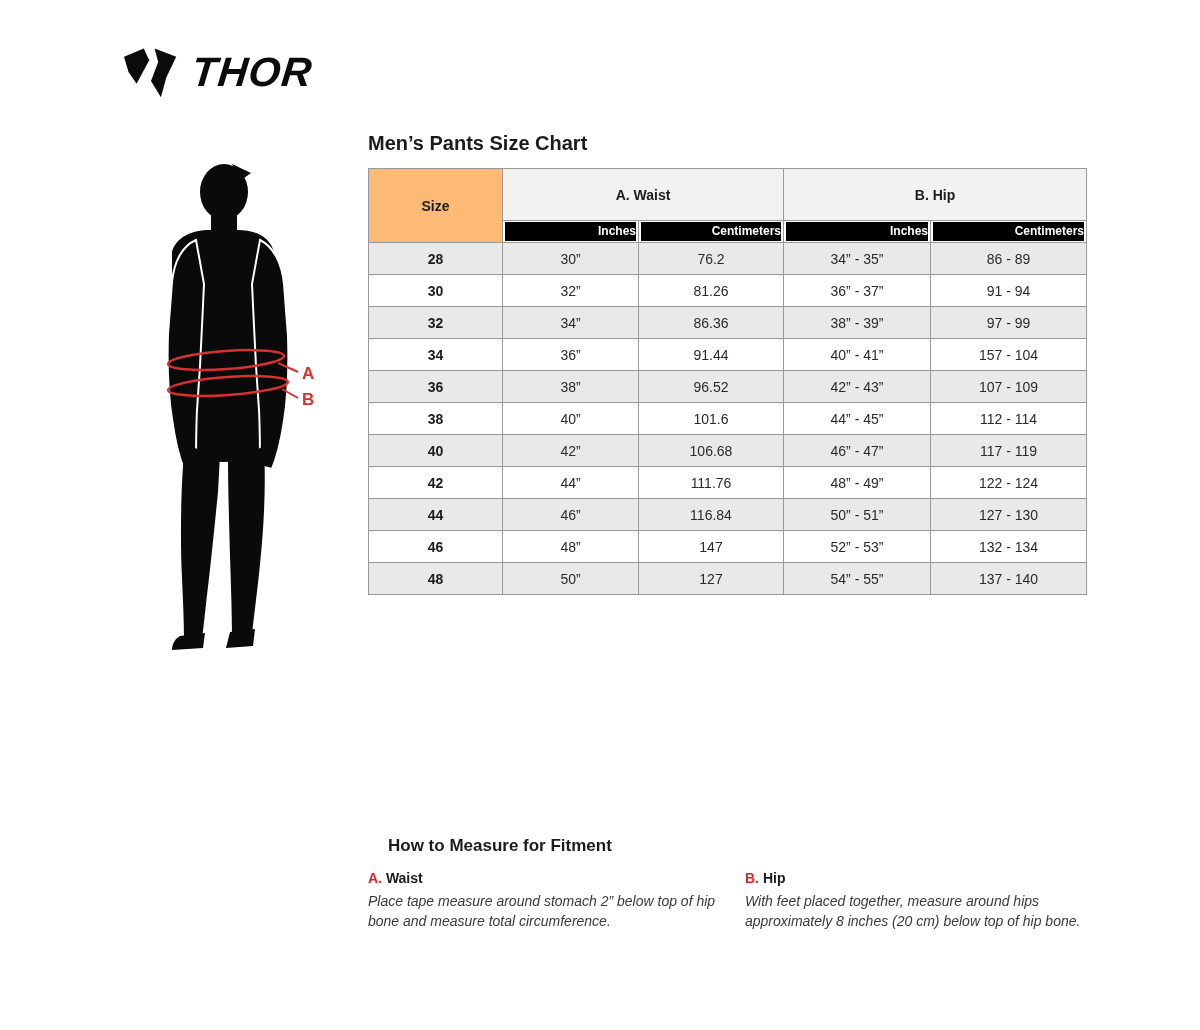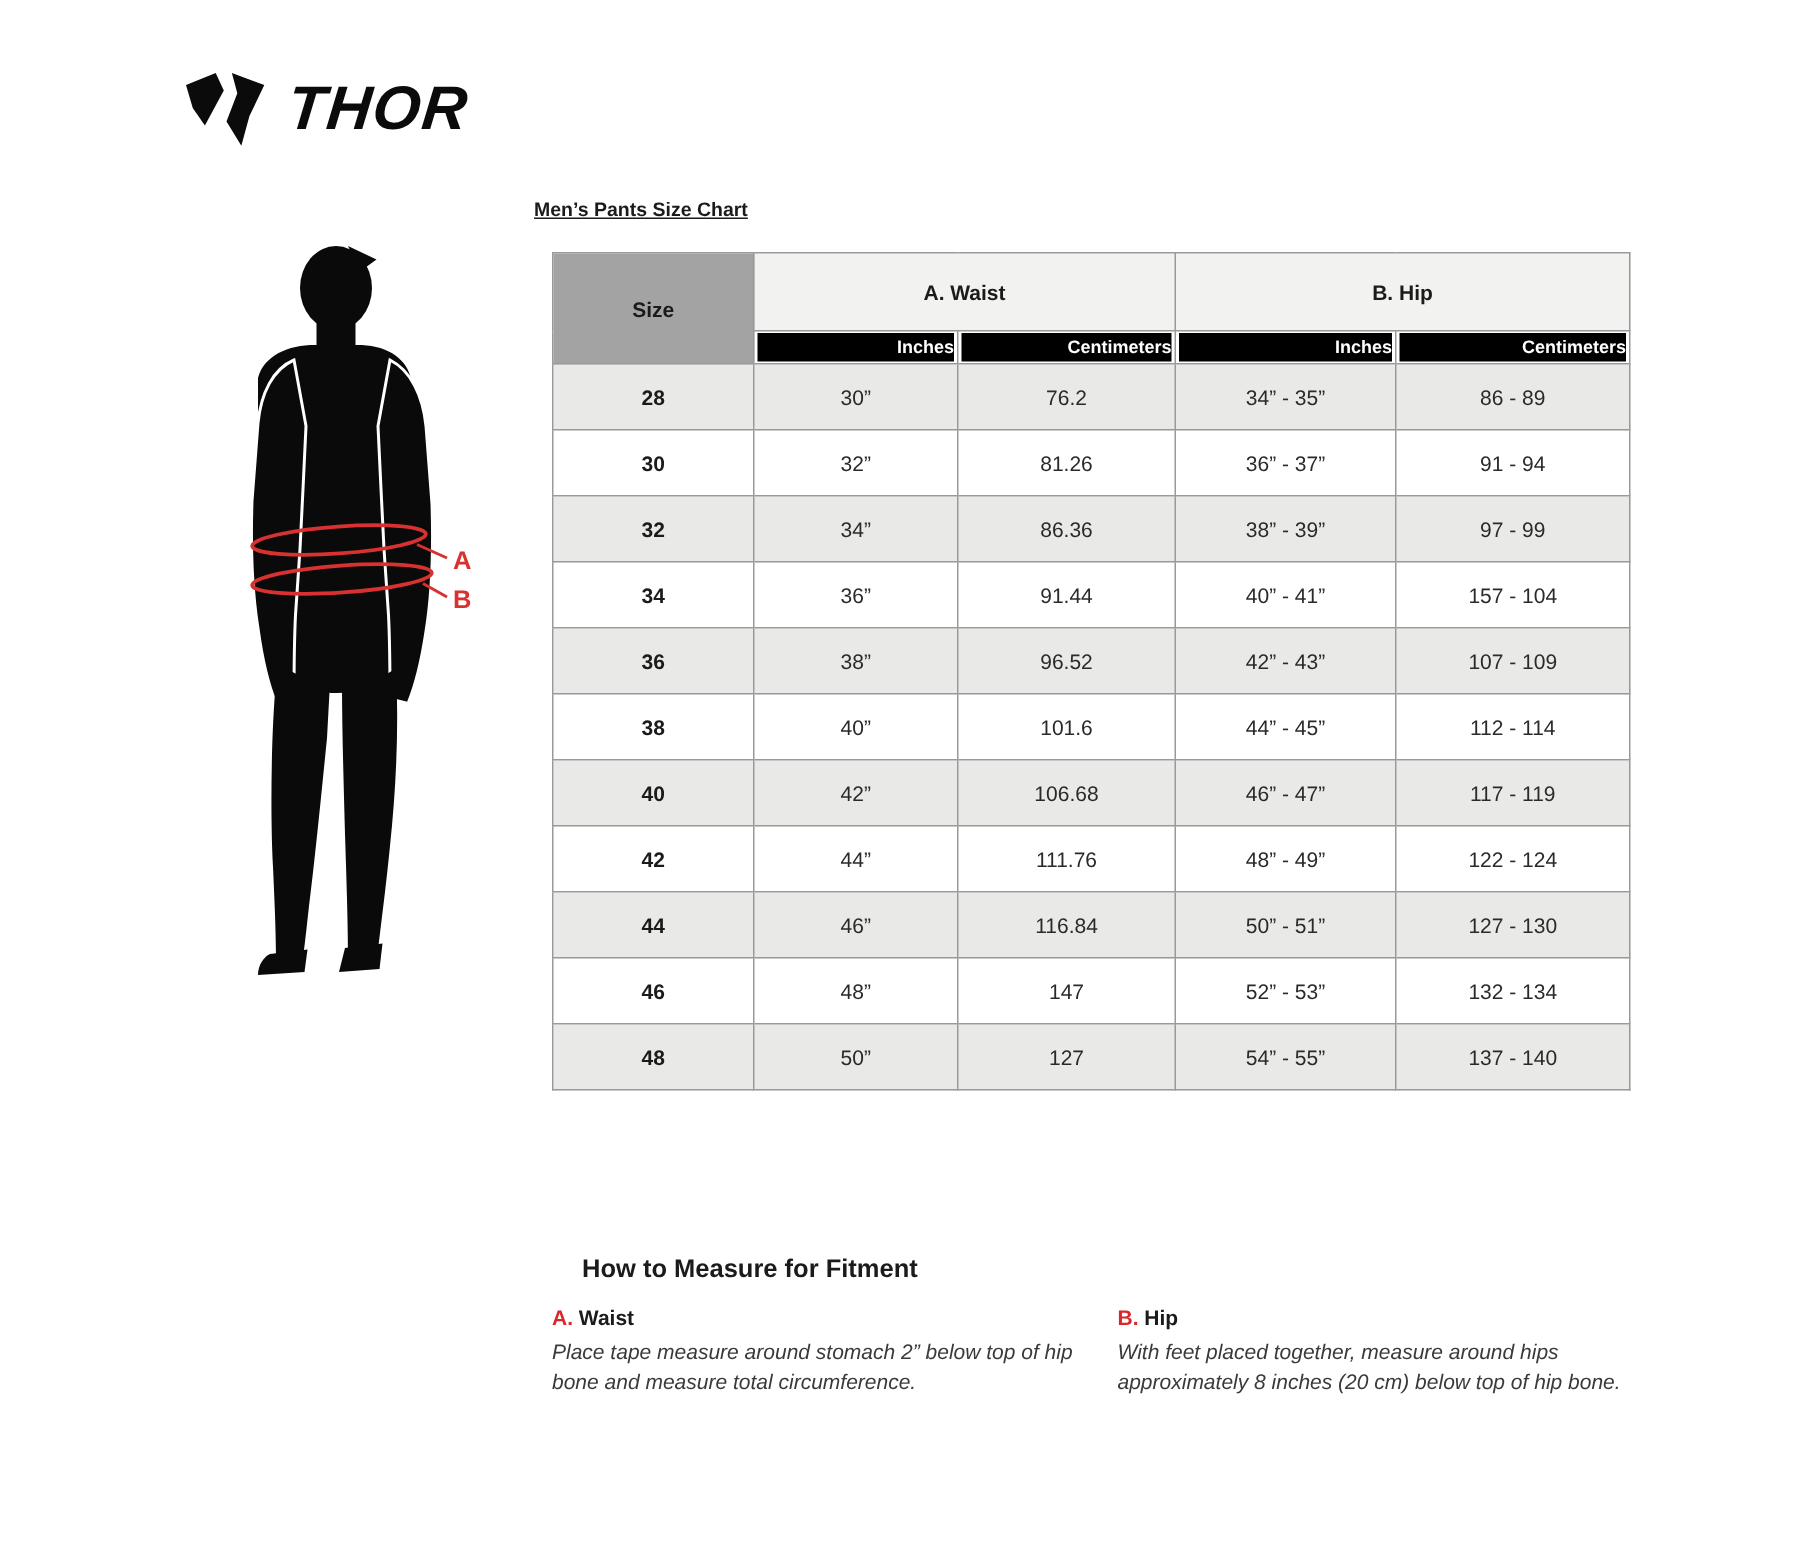--- a/index.html
+++ b/index.html
@@ -14,32 +14,32 @@
                color:#0b0b0b; transform:skewX(-6deg); }
 
   
   .figure-wrap { position:absolute; left:148px; top:156px; width:200px; height:500px; }
   .figure-wrap svg { display:block; width:100%; height:100%; }
   .tape { fill:none; stroke:#d93030; stroke-width:2.5; }
   .leader { stroke:#d93030; stroke-width:2; }
   .tape-label { fill:#d93030; font-weight:bold; font-size:17px; font-family:"Liberation Sans",sans-serif; }
 
   
-  .chart-title { position:absolute; left:356px; top:132px; font-size:13px; font-weight:bold; color:#1b1b1b;text-decoration:underline; }
+  .chart-title { position:absolute; left:368px; top:132px; font-size:20px; font-weight:bold; color:#1b1b1b; }
 
   
   .size-table { position:absolute; left:368px; top:168px; width:718px;
                 border-collapse:collapse; table-layout:fixed; }
   .size-table th, .size-table td { border:1px solid #999; text-align:center; vertical-align:middle; }
-  th.size-h { background:#a3a3a3; font-size:14px; font-weight:bold; color:#1b1b1b; }
+  th.size-h { background:#fdba74; font-size:14px; font-weight:bold; color:#1b1b1b; }
   th.group-h { background:#f2f2f1; font-size:14px; font-weight:bold; color:#1b1b1b; height:52px; }
   tr.h2 th { background:#fff; height:22px; padding:0; border-top:none;text-align:right; }
   .sub-bar { background:#000; color:#fff; font-size:12px; font-weight:bold;
              height:19px; line-height:19px; margin:0 2px; }
-  .size-table td { height:44px; font-size:14px; color:#2a2a2a; background:#fff; }
+  .size-table td { height:32px; font-size:14px; color:#2a2a2a; background:#fff; }
   .size-table tbody tr:nth-child(odd) td { background:#e9e9e7; }
   .size-table td.size-col { font-weight:bold; color:#1b1b1b; }
 
   
   .howto-title { position:absolute; left:388px; top:836px; font-size:17px; font-weight:bold; color:#1b1b1b; }
   .howto-item { position:absolute; top:870px; }
   .howto-item.a { left:368px; width:350px; }
   .howto-item.b { left:745px; width:365px; }
   .howto-head { font-size:14px; font-weight:bold; color:#1b1b1b; margin-bottom:5px; }
   .howto-letter { color:#d9272c; }

